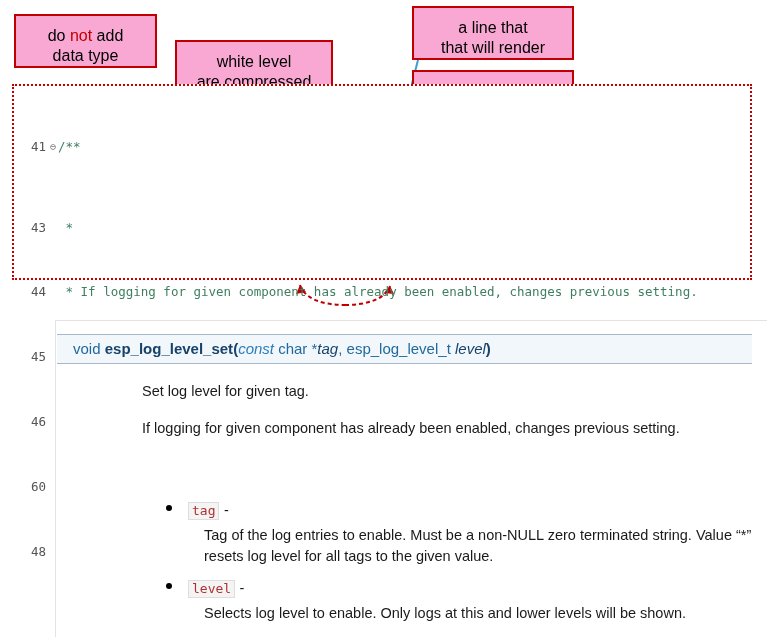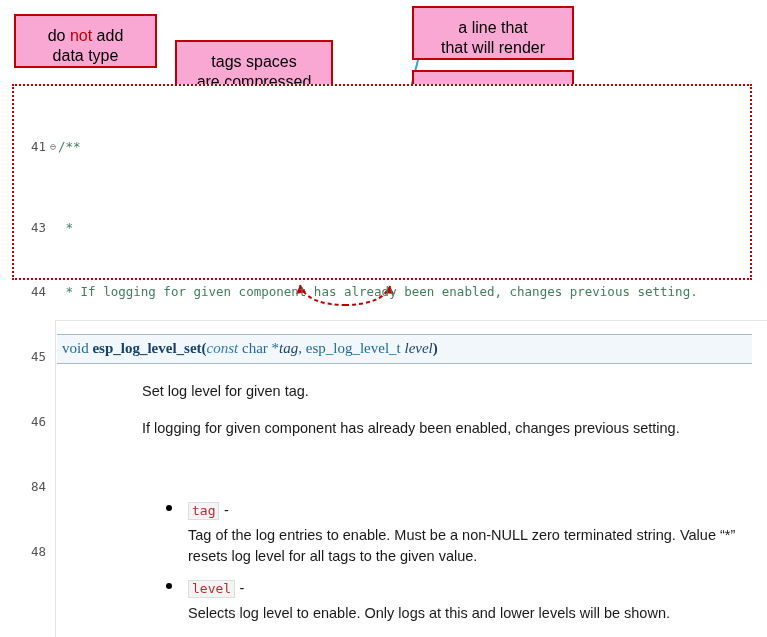--- a/index.html
+++ b/index.html
@@ -135,25 +135,24 @@
   #doc-signature {
     position: absolute;
     left: 1px;
     top: 13px;
     width: 695px;
     height: 30px;
     background: #f2f7fb;
     border-top: 1px solid #a8b8c8;
     border-bottom: 1px solid #a8b8c8;
     box-sizing: border-box;
-    padding: 5px 0 0 5px;
+    padding: 5px 0 0 16px;
     font-size: 15px;
     color: #1f6a9c;
     white-space: nowrap;
-    font-family: Liberation Serif, serif;
   }
   #doc-signature .sig-name {
     font-weight: bold;
     color: #17436b;
   }
   #doc-signature .sig-kw {
     font-style: italic;
     color: #2b7dbb;
   }
   #doc-signature .sig-plain {
@@ -219,20 +218,21 @@
   }
   .doc-dash {
     font-size: 14.5px;
     color: #1a1a1a;
   }
   .doc-desc {
     font-size: 14.5px;
     color: #1a1a1a;
     line-height: 21px;
     margin-top: 5px;
+    margin-left: 16px;
   }
   #doc-item-tag { top: 180px; }
   #doc-item-level { top: 258px; }
 </style>
 </head>
 <body>
 
 <div class="stage">
 
   <svg class="connector" viewBox="0 0 767 637" xmlns="http://www.w3.org/2000/svg">
@@ -250,21 +250,21 @@
     <polygon points="300,285 296,294 306,292" fill="#c00000"></polygon>
     <polygon points="390,286 384,293 394,294" fill="#c00000"></polygon>
   </svg>
 
   <div class="callout" id="callout-datatype">
     <div><span>do </span><span class="hl">not</span><span> add</span></div>
     <div>data type</div>
   </div>
 
   <div class="callout" id="callout-whitespace">
-    <div>tags spaces</div>
+    <div>white level</div>
     <div>are  compressed</div>
   </div>
 
   <div class="callout" id="callout-linebreak-render">
     <div>a line that</div>
     <div>that will render</div>
   </div>
 
   <div class="callout" id="callout-linebreak-norender">
     <div>this line break</div>
@@ -299,21 +299,21 @@
         <span class="ctext"> *</span>
       </div>
 
       <div class="code-line">
         <span class="ln">46</span>
         <span class="fold"></span>
         <span class="ctext"> * @param tag    Tag of the log entries to enable. Must be a non-NULL zero terminated string.</span>
       </div>
 
       <div class="code-line">
-        <span class="ln">84</span>
+        <span class="ln">60</span>
         <span class="fold"></span>
         <span class="ctext"> *               Value "*" resets log level for all tags to the given value.</span>
       </div>
 
       <div class="code-line">
         <span class="ln">48</span>
         <span class="fold"></span>
         <span class="ctext"> *</span>
       </div>
 

